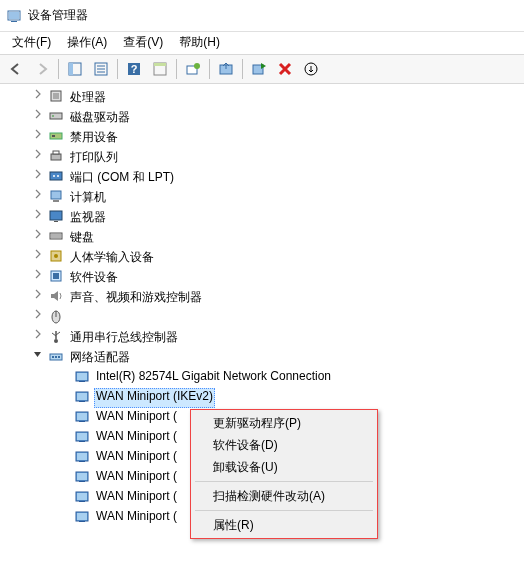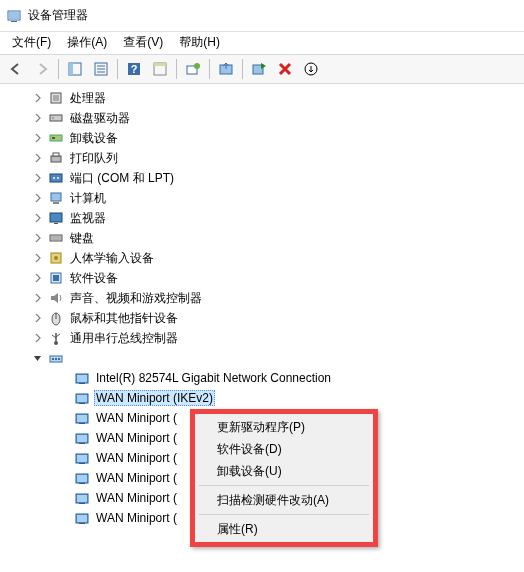--- a/index.html
+++ b/index.html
@@ -60,21 +60,20 @@
     margin: 0 2px;
   }
   .tree {
     padding: 4px 4px 4px 16px;
     overflow: auto;
     height: calc(572px - 28px - 22px - 30px);
     position: relative;
   }
   .tree-row {
     display: flex;
-    align-items: center;
     height: 20px;
     white-space: nowrap;
     position: relative;
   }
   .arrow {
     width: 12px; height: 12px;
     display: inline-flex;
     align-items: center; justify-content: center;
     margin-right: 0px;
     flex-shrink: 0;
@@ -95,21 +94,21 @@
     padding: 0 1px;
   }
   .indent1 { padding-left: 16px; }
   .indent2 { padding-left: 42px; }
   .context-menu {
     position: absolute;
     left: 190px;
     top: 325px;
     width: 188px;
     background: #f0f0f0;
-    border: 5px solid #ef4444;
+    border: 1px solid #ef4444;
     box-shadow: 2px 2px 4px rgba(0,0,0,0.3);
     padding: 2px;
     z-index: 10;
     text-align: center;
   }
   .ctx-item {
     padding: 4px 10px 4px 20px;
     cursor: default;
     height: 22px;
     display: flex;
@@ -251,21 +250,21 @@
         <svg width="10" height="10">
           <path d="M3 1 L7 5 L3 9" fill="none" stroke="#808080" stroke-width="1.2"></path>
         </svg>
       </span>
       <span class="node-icon">
         <svg width="16" height="16">
           <rect x="2" y="5" width="12" height="6" fill="#a8c77a" stroke="#4a6"></rect>
           <rect x="4" y="7" width="3" height="2" fill="#555"></rect>
         </svg>
       </span>
-      <span class="node-label">卸载设备</span>
+      <span class="node-label">禁用设备</span>
     </div>
     <div class="tree-row indent1">
       <span class="arrow">
         <svg width="10" height="10">
           <path d="M3 1 L7 5 L3 9" fill="none" stroke="#808080" stroke-width="1.2"></path>
         </svg>
       </span>
       <span class="node-icon">
         <svg width="16" height="16">
           <rect x="3" y="6" width="10" height="6" fill="#bbb" stroke="#555"></rect>
@@ -379,21 +378,20 @@
         <svg width="10" height="10">
           <path d="M3 1 L7 5 L3 9" fill="none" stroke="#808080" stroke-width="1.2"></path>
         </svg>
       </span>
       <span class="node-icon">
         <svg width="16" height="16">
           <ellipse cx="8" cy="9" rx="4" ry="6" fill="#ddd" stroke="#555"></ellipse>
           <line x1="8" y1="3" x2="8" y2="9" stroke="#555"></line>
         </svg>
       </span>
-      <span class="node-label">鼠标和其他指针设备</span>
     </div>
     <div class="tree-row indent1">
       <span class="arrow">
         <svg width="10" height="10">
           <path d="M3 1 L7 5 L3 9" fill="none" stroke="#808080" stroke-width="1.2"></path>
         </svg>
       </span>
       <span class="node-icon">
         <svg width="16" height="16">
           <circle cx="8" cy="13" r="2" fill="#555"></circle>
@@ -411,20 +409,21 @@
         </svg>
       </span>
       <span class="node-icon">
         <svg width="16" height="16">
           <rect x="2" y="6" width="12" height="6" fill="#b8d8f0" stroke="#3a6ea5"></rect>
           <rect x="4" y="8" width="2" height="2" fill="#3a6ea5"></rect>
           <rect x="7" y="8" width="2" height="2" fill="#3a6ea5"></rect>
           <rect x="10" y="8" width="2" height="2" fill="#3a6ea5"></rect>
         </svg>
       </span>
+      <span class="node-label">网络适配器</span>
     </div>
     <div class="tree-row indent2">
       <span class="spacer12"></span>
       <span class="node-icon">
         <svg width="16" height="16">
           <rect x="2" y="4" width="12" height="9" fill="#6aa8e0" stroke="#2a5a9a"></rect>
           <rect x="5" y="13" width="6" height="1" fill="#2a5a9a"></rect>
           <rect x="3" y="5" width="10" height="7" fill="#a8d0f0"></rect>
         </svg>
       </span>

